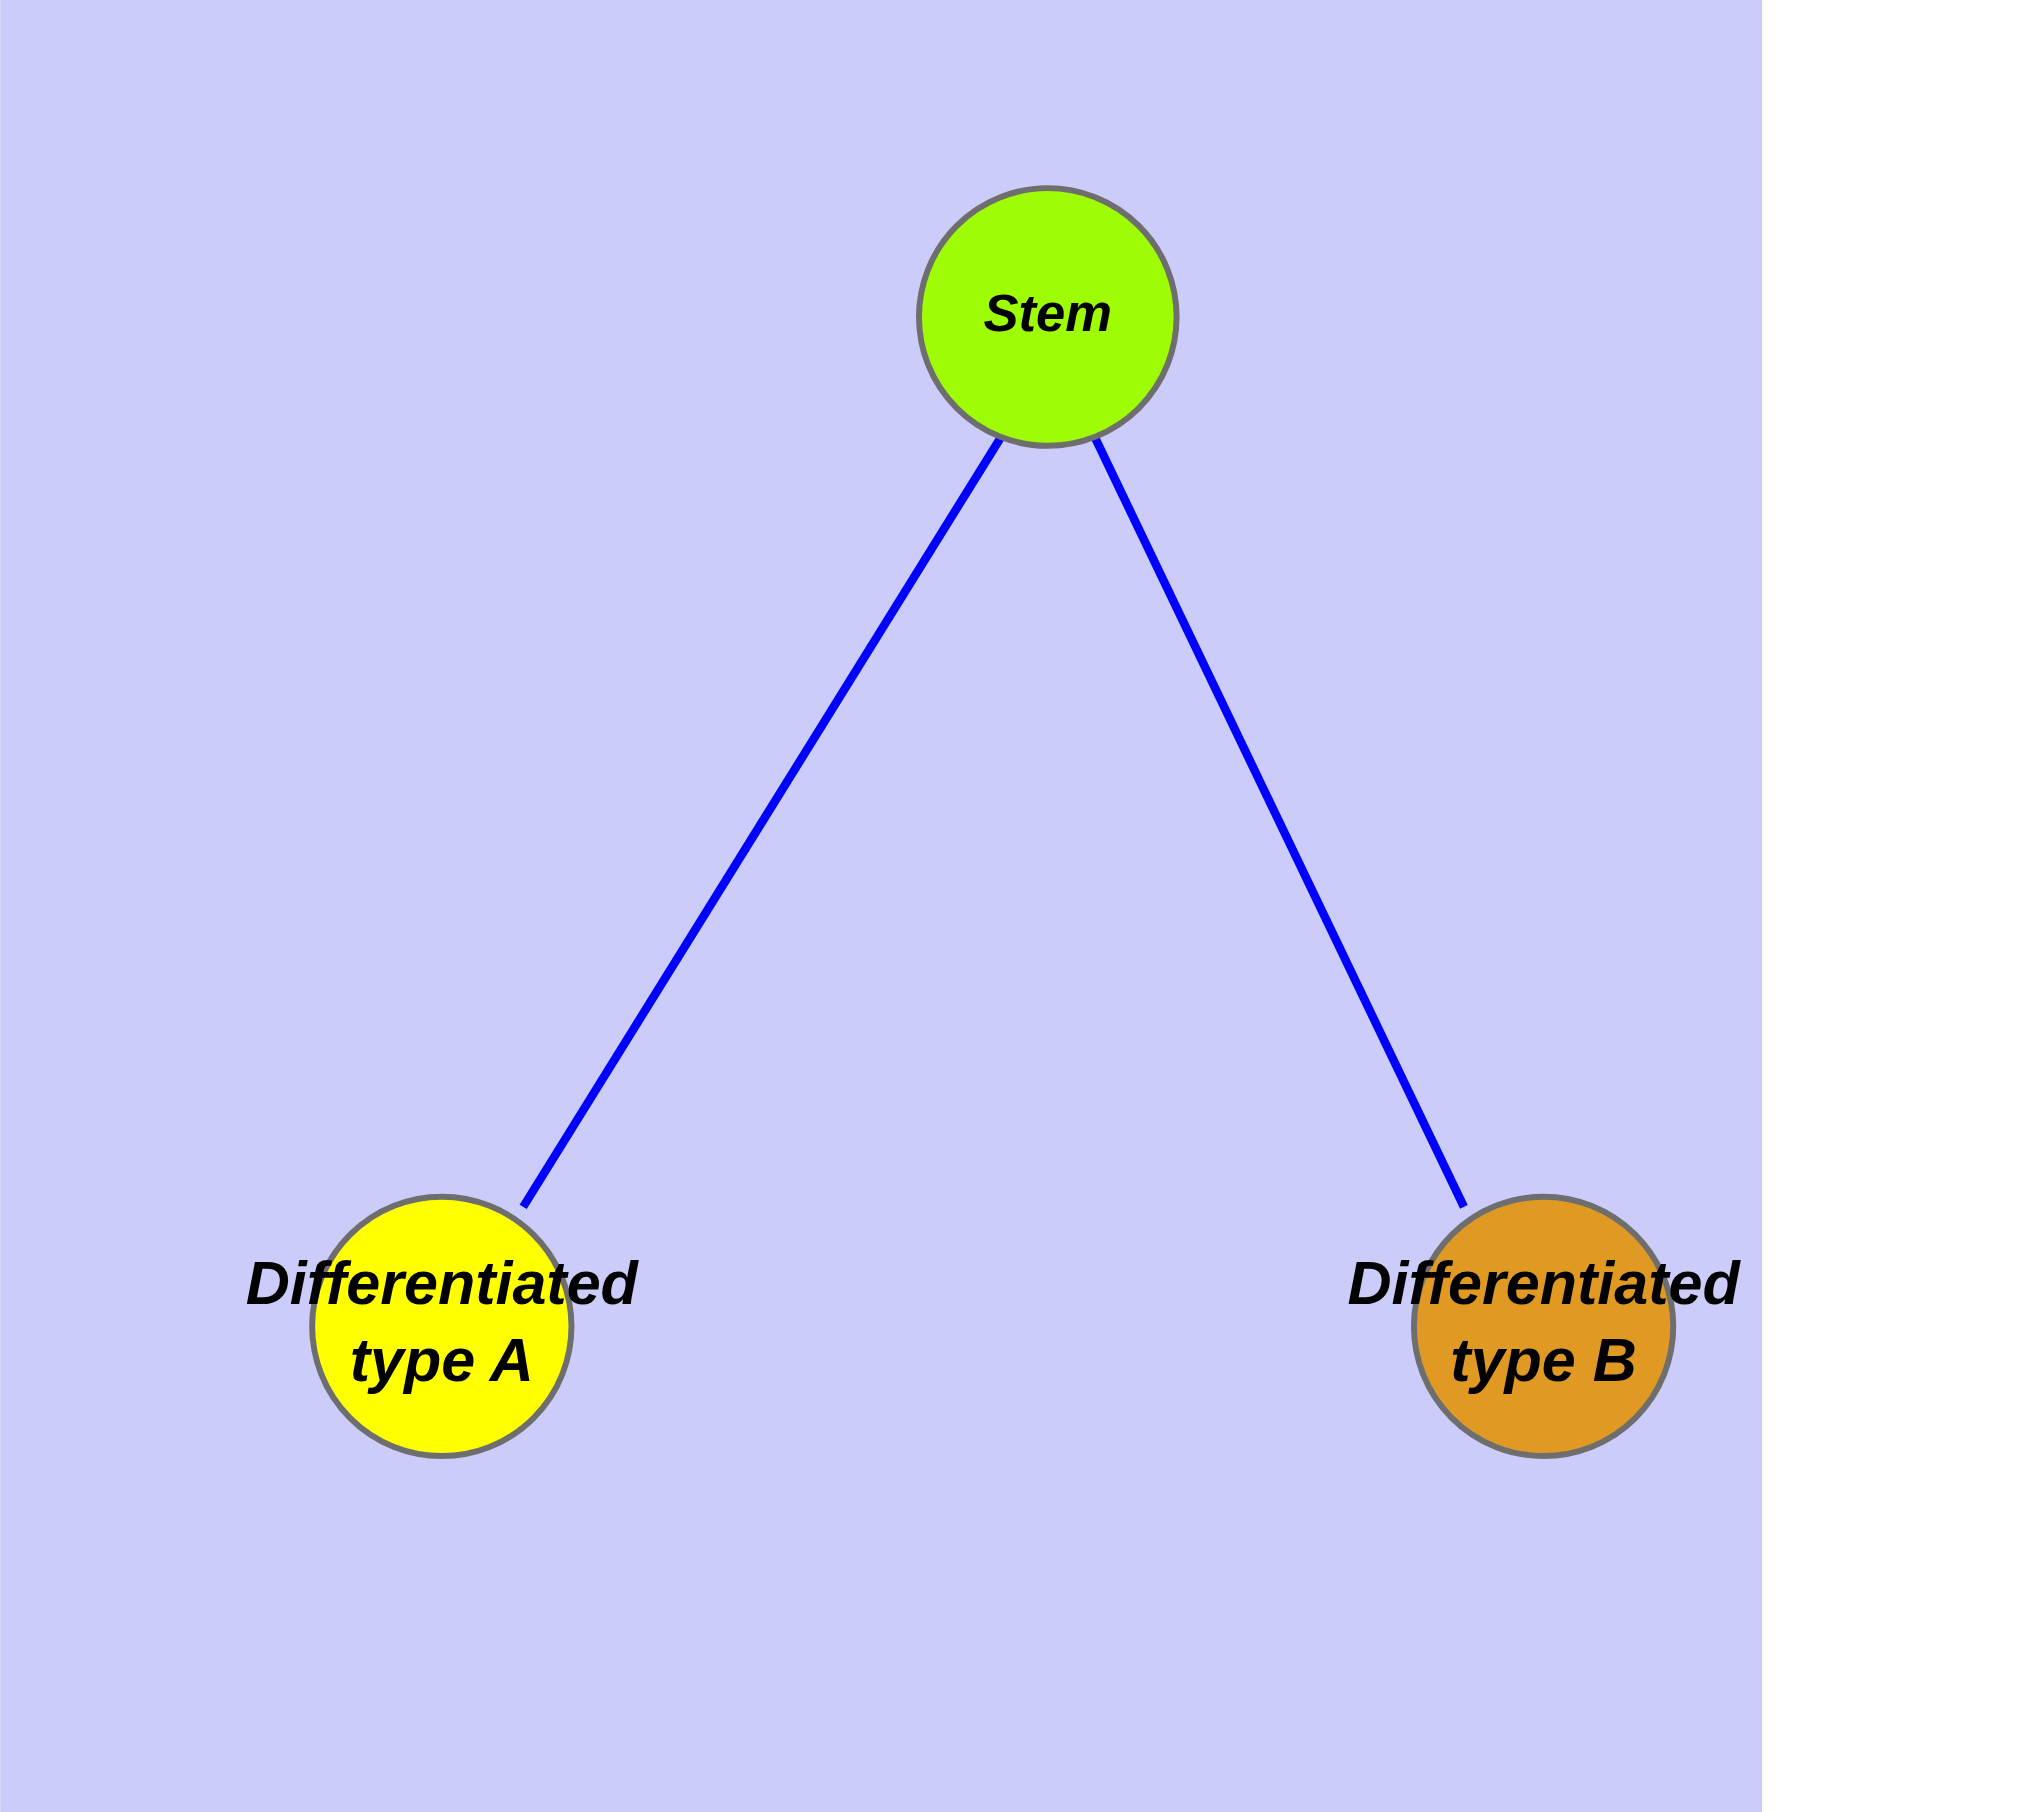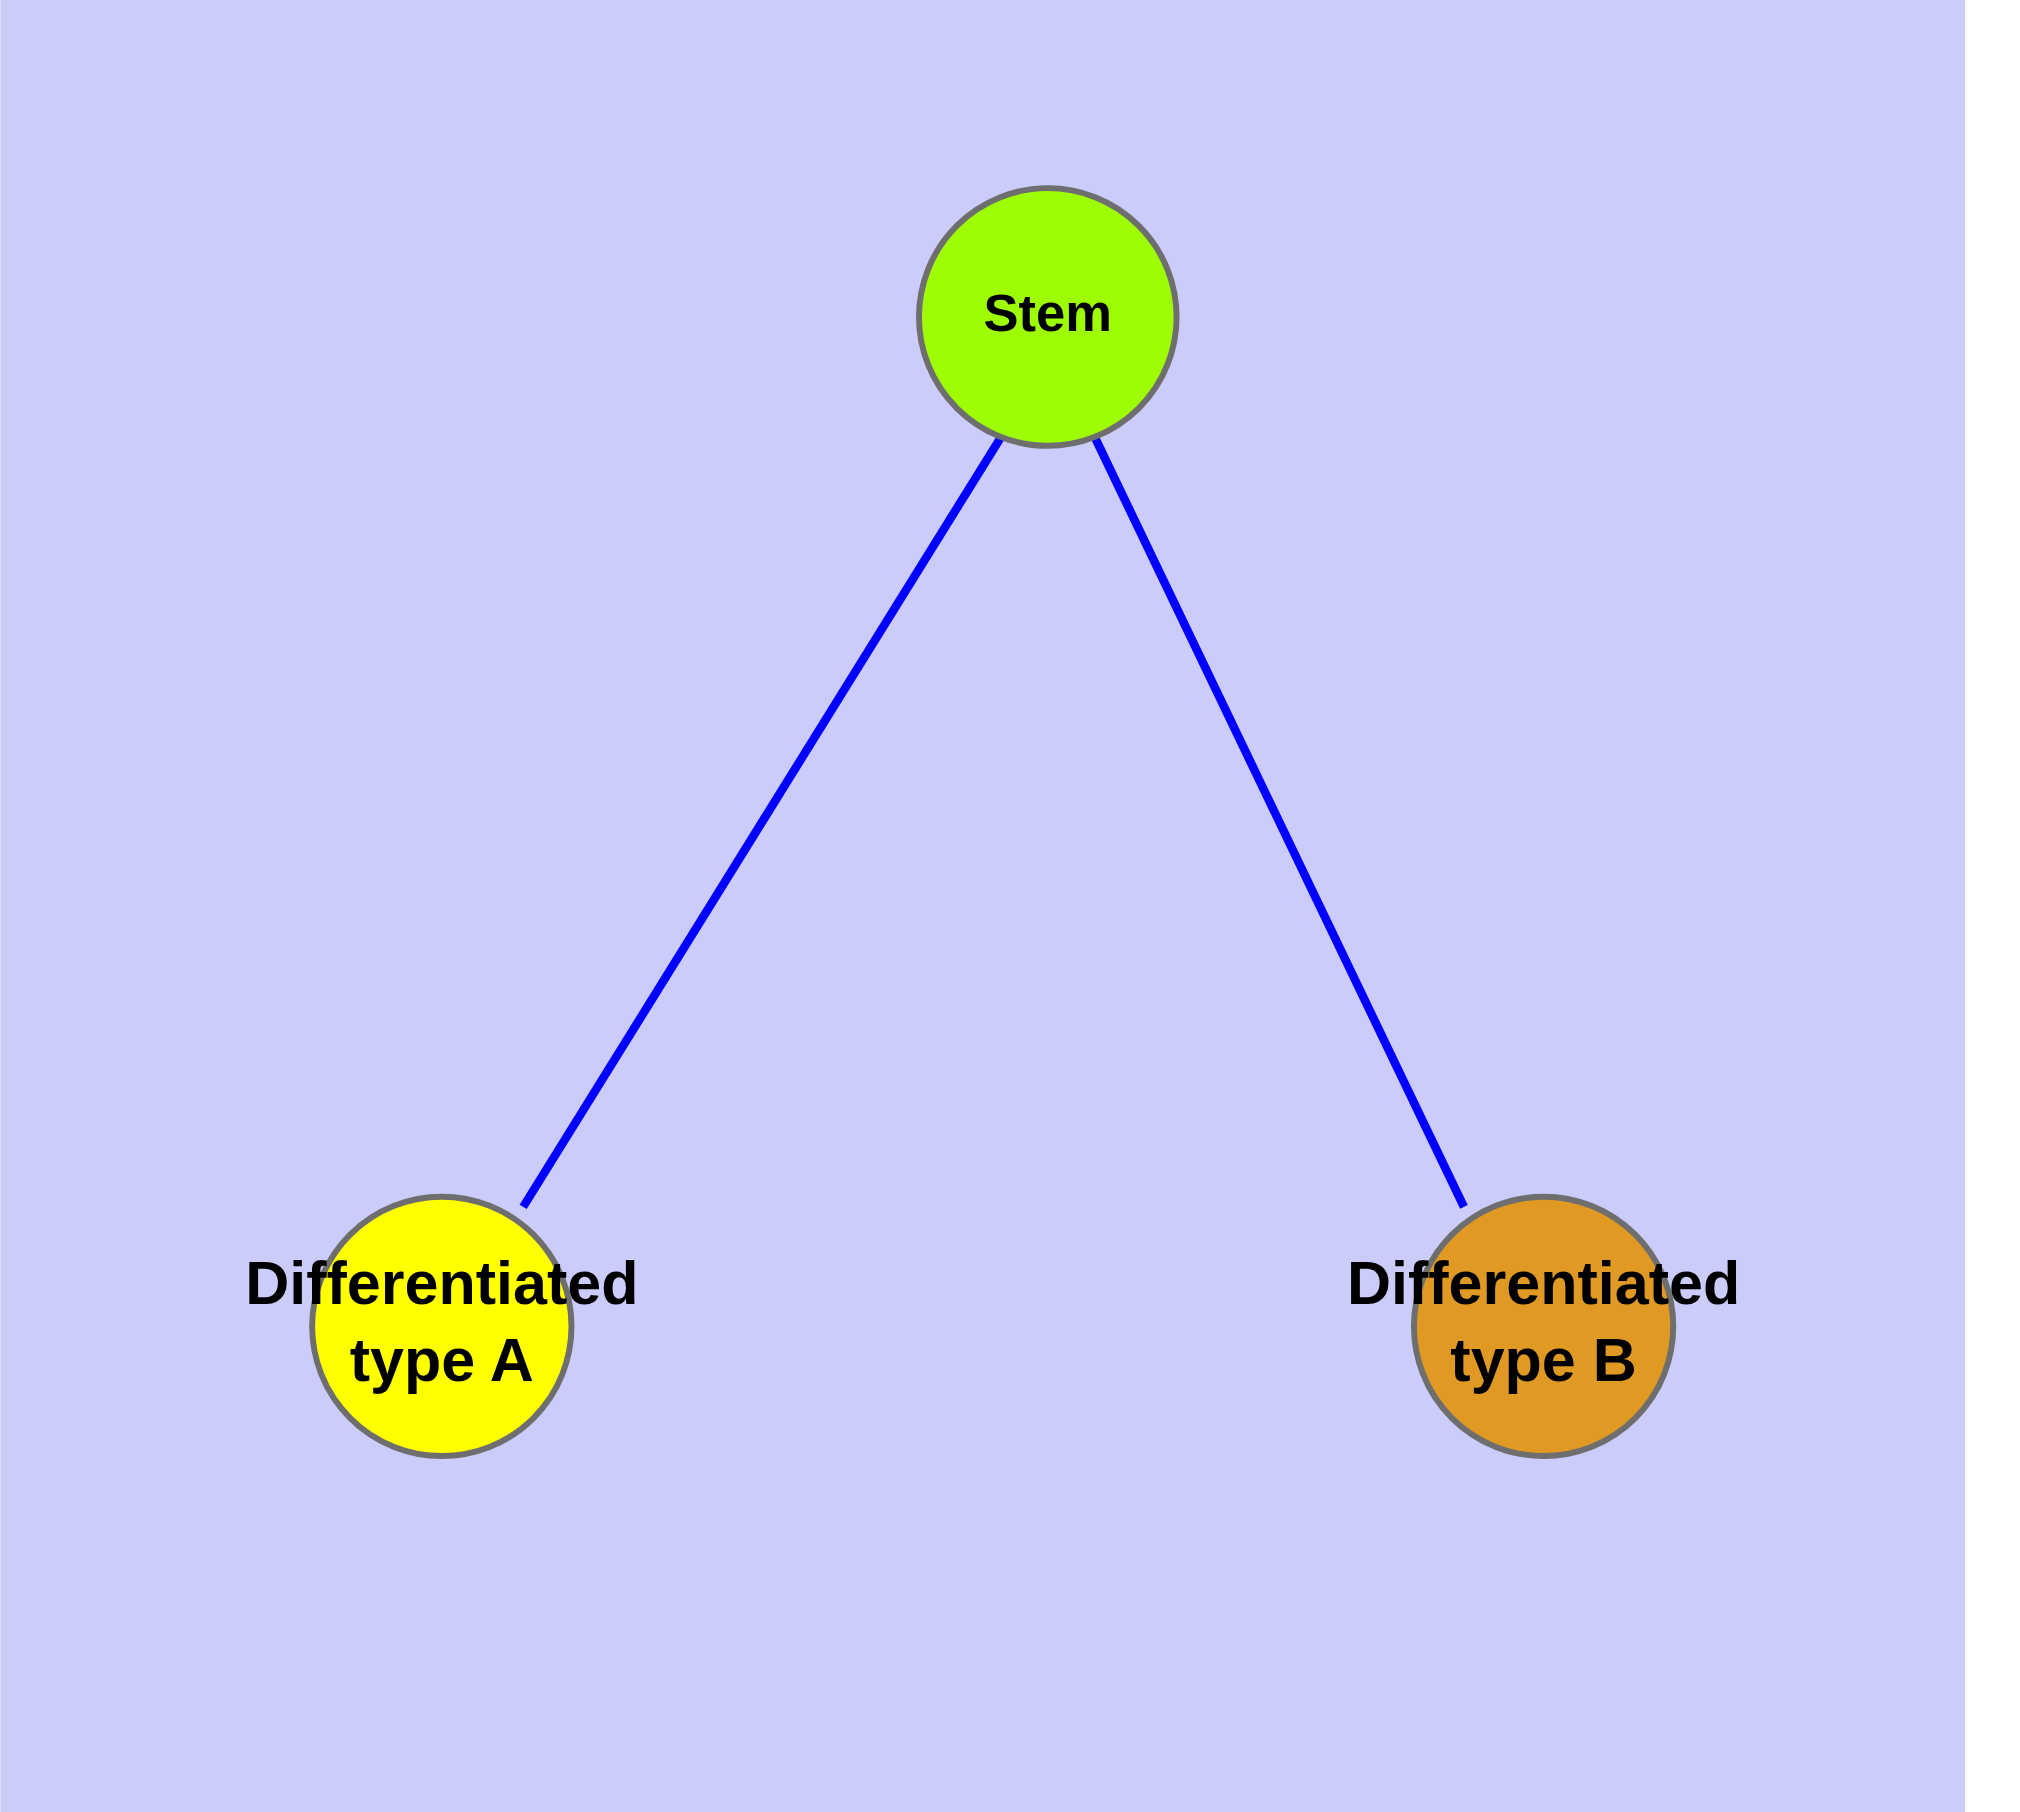--- a/index.html
+++ b/index.html
@@ -34,21 +34,21 @@
     font-weight: bold;
     fill: #000000;
     text-anchor: middle;
     dominant-baseline: middle;
     paint-order: normal;
   }
 </style>
 </head>
 <body>
 
-<div id="canvas" style="width: 1965px; height: 1812px;">
+<div id="canvas" style="width: 1762px; height: 1812px; font-style: italic;">
   <svg id="graph-svg" viewBox="0 0 2384 2138" xmlns="http://www.w3.org/2000/svg" style="width: 2021px; height: 1812px;">
 
     <rect id="bg-rect" x="0" y="0" width="2384" height="2138" fill="#ccccfa"></rect>
 
     <g id="edges-layer">
         <line class="edge-line" x1="1180" y1="517" x2="617" y2="1424" stroke="#0000ff" stroke-width="10"></line>
         <line class="edge-line" x1="1292" y1="517" x2="1727" y2="1424" stroke="#0000ff" stroke-width="10"></line>
       </g>
     <g id="nodes-layer">
         <circle class="node-circle" cx="1236" cy="374" r="152" fill="#9efc04" stroke="#6e6e6e" stroke-width="7"></circle>

